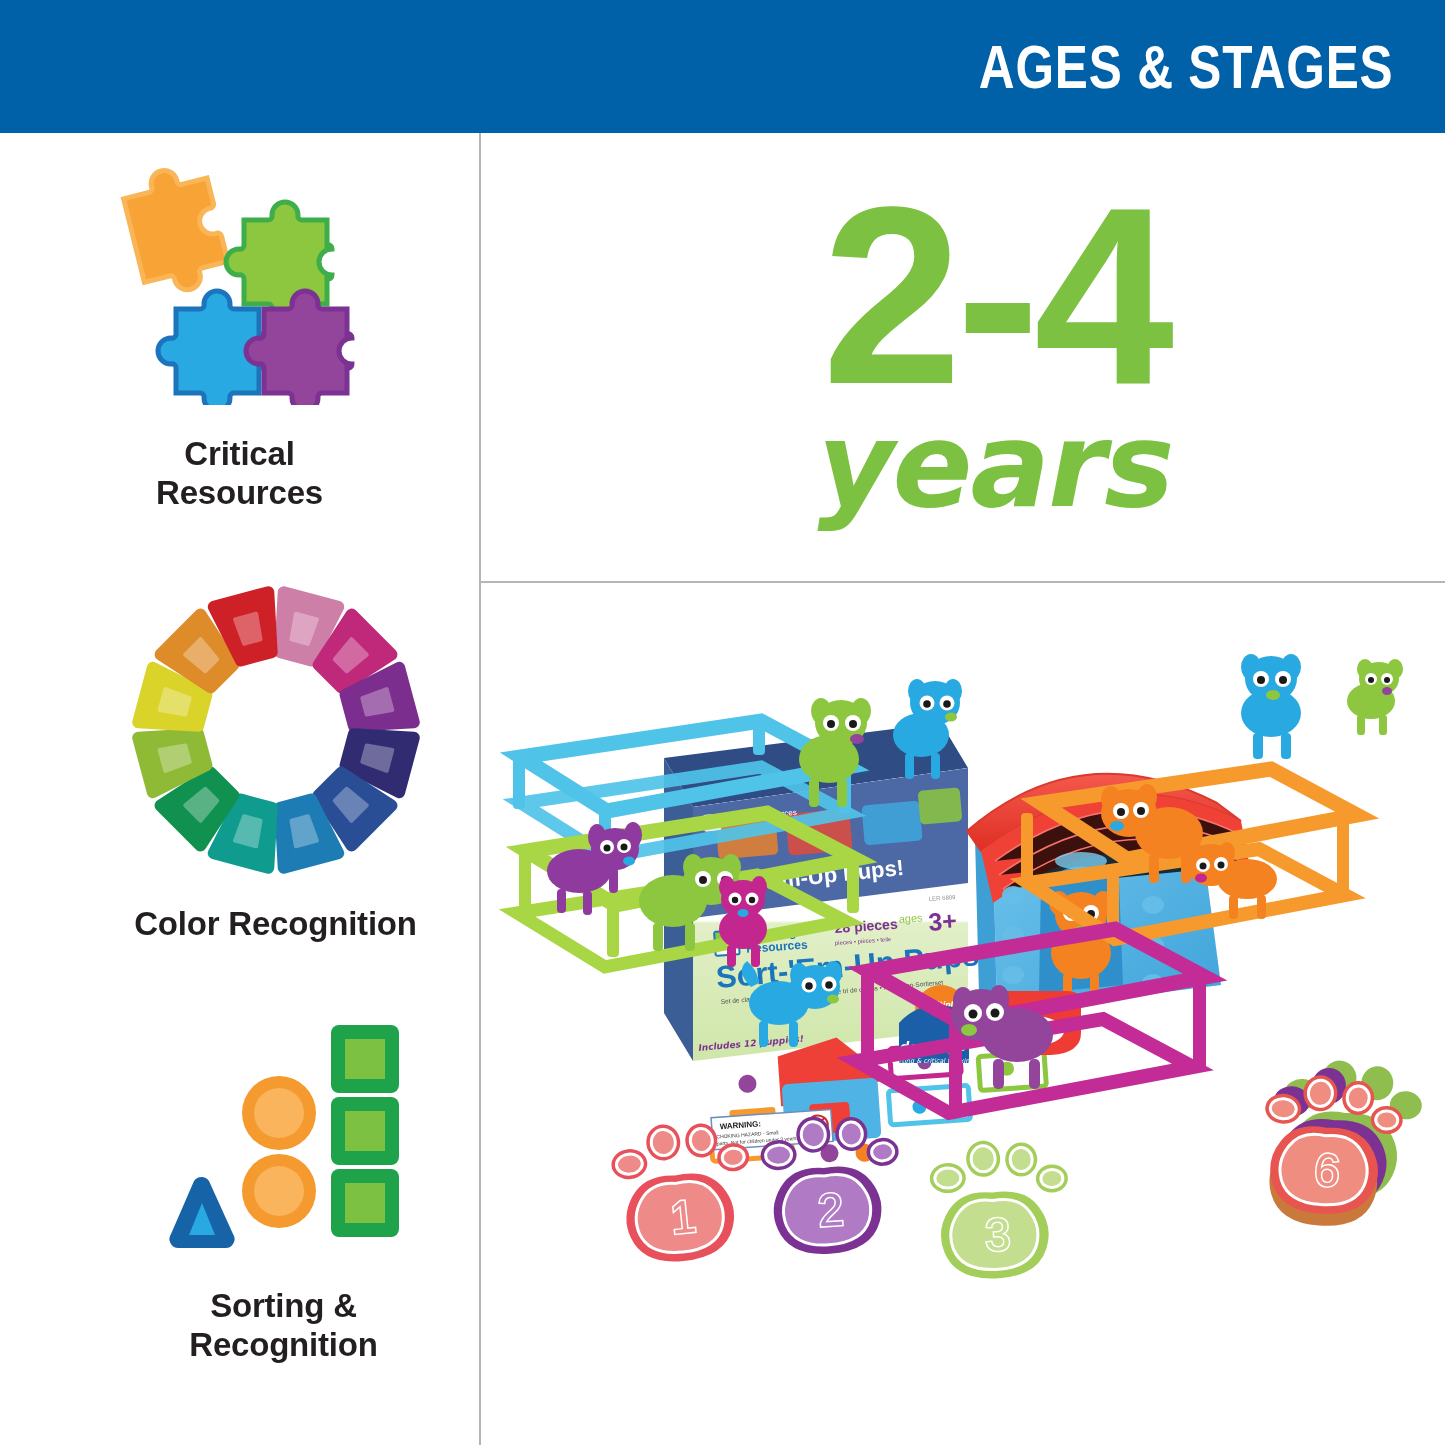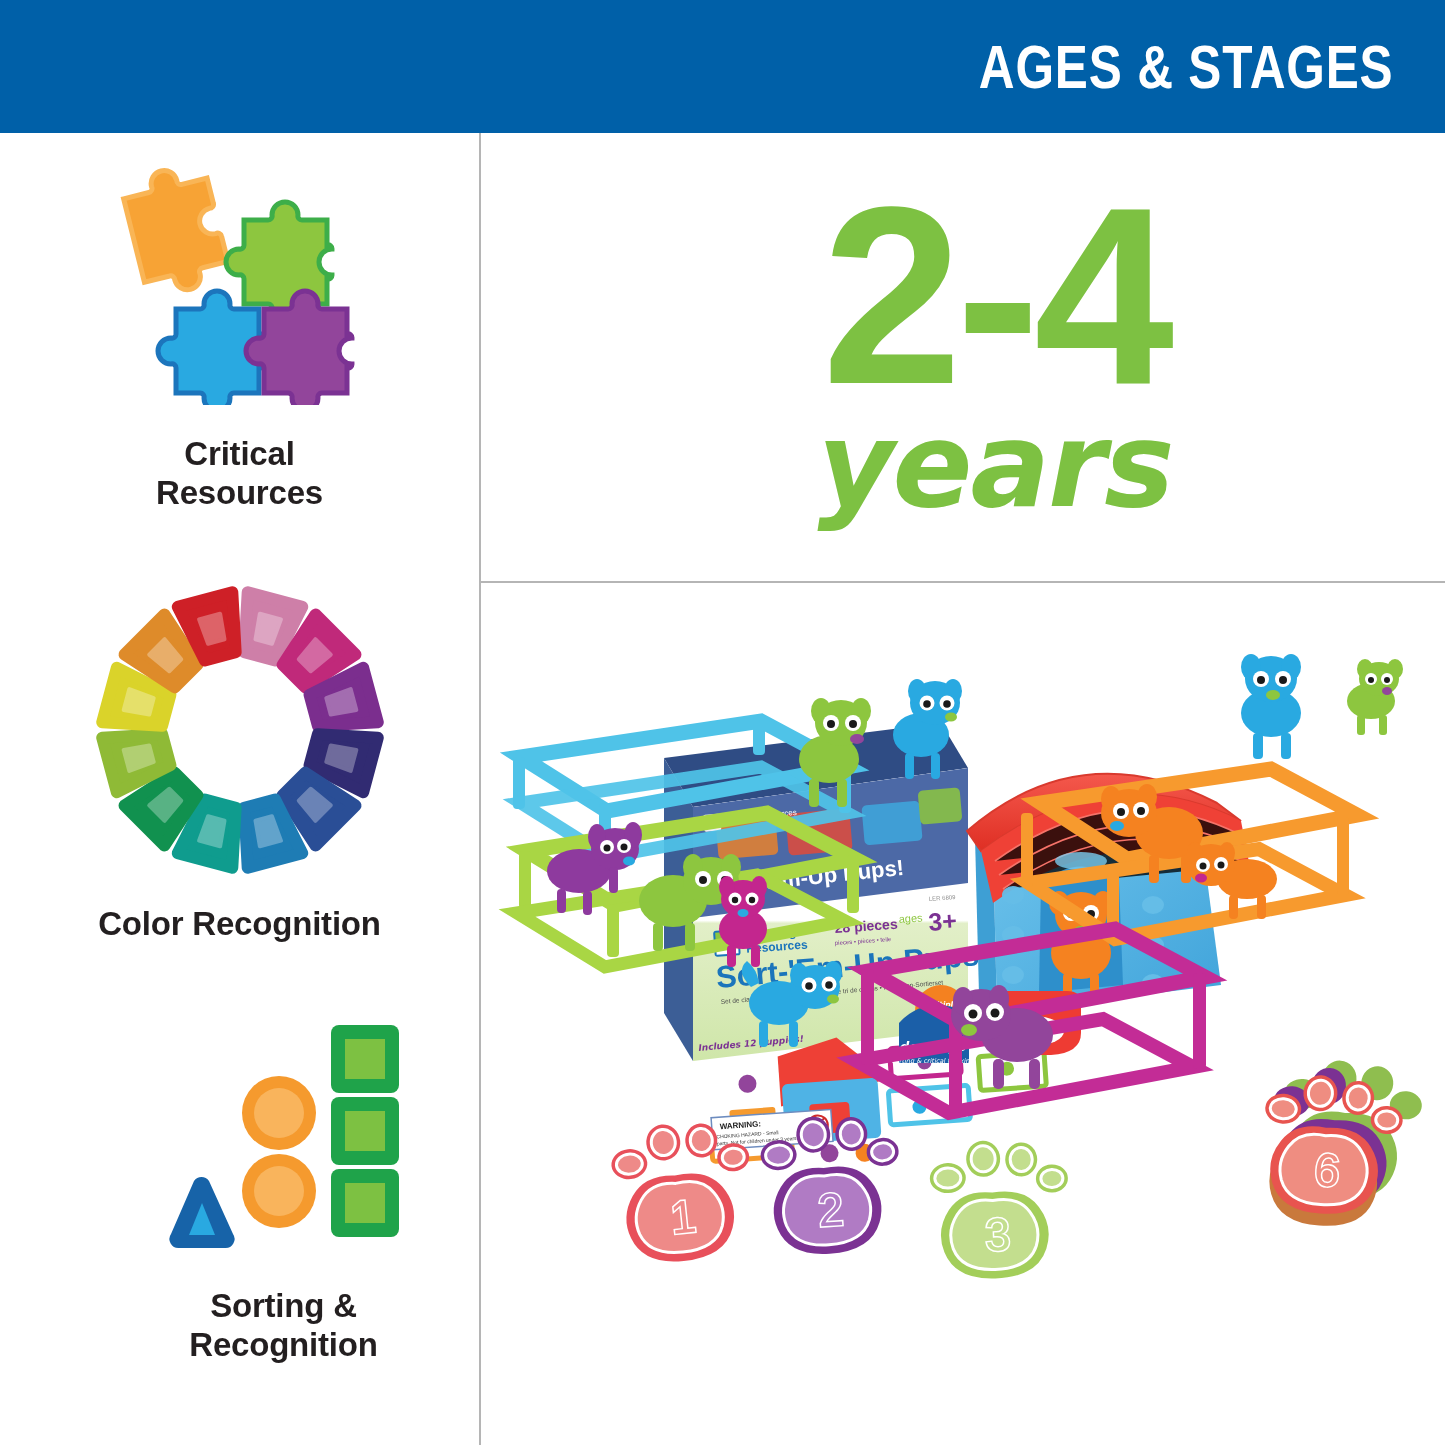--- a/index.html
+++ b/index.html
@@ -18,21 +18,21 @@
 
   
   .left-col{position:absolute;left:0;top:133px;width:479px;height:1312px;}
   .skill{position:absolute;left:0;width:479px;display:flex;flex-direction:column;
          align-items:center;}
   .skill-icon{position:relative;}
   .skill-label{margin-top:26px;text-align:center;color:#231F20;font-size:33px;
                font-weight:700;line-height:1.17;letter-spacing:-.2px;}
 
   #skill-0{top:32px;}
-  #skill-1{top:452px;}
+  #skill-1{top:452px;margin-left:36px;}
   #skill-2{top:880px;margin-left:44px;}
 
   
   .puzzle{width:252px;height:240px;}
 
   
   .wheel{width:290px;height:290px;}
 
   
   .sortic{width:246px;height:244px;}

